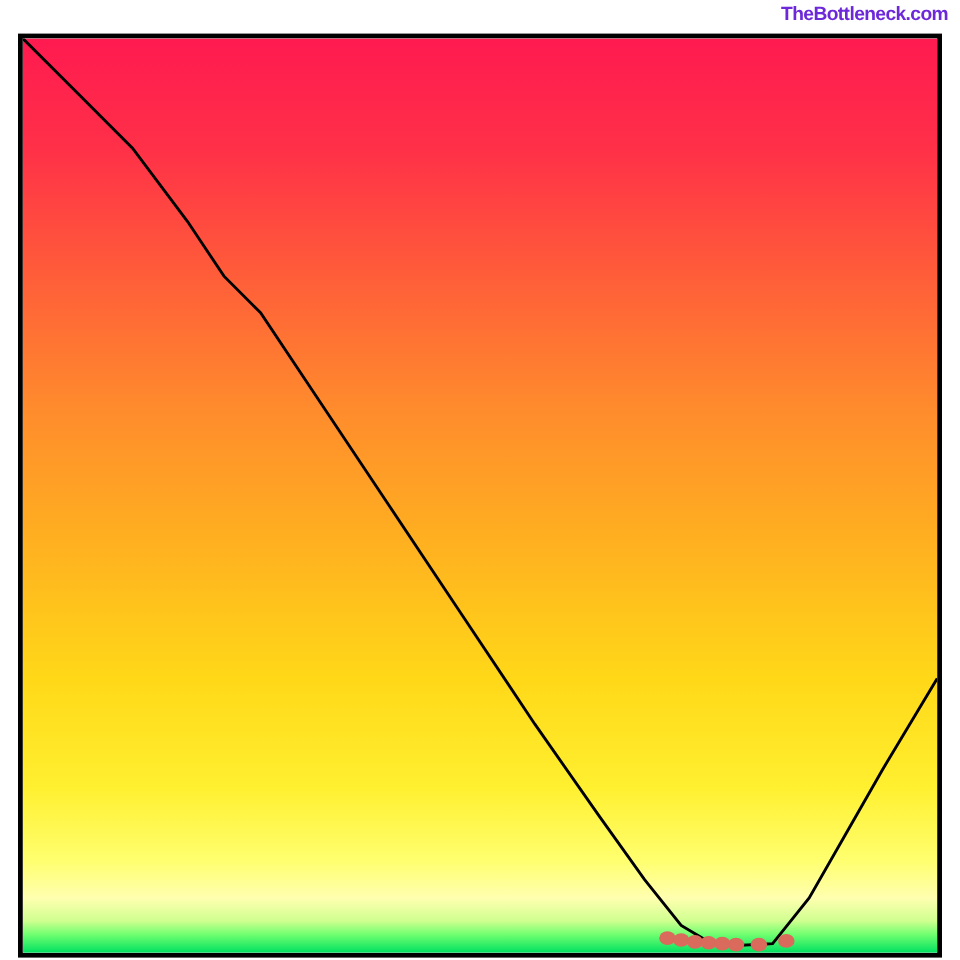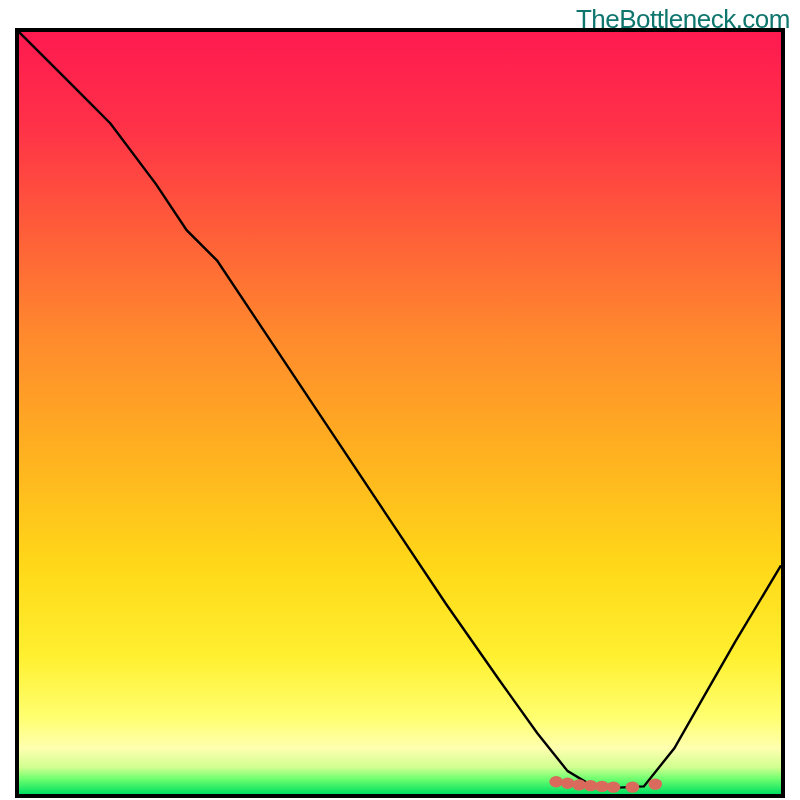--- a/index.html
+++ b/index.html
@@ -8,23 +8,23 @@
     width: 800px;
     height: 800px;
     background: #ffffff;
     font-family: Arial, Helvetica, sans-serif;
     position: relative;
   }
   .watermark {
     position: absolute;
     top: 4px;
     right: 10px;
-    color: #0f766e;
-    font-size: 26px;
-    font-weight: 400;
+    color: #6d28d9;
+    font-size: 16px;
+    font-weight: 700;
     letter-spacing: -0.5px;
     z-index: 10;
     user-select: none;
   }
   .plot-wrap {
     position: absolute;
     left: 15px;
     top: 28px;
     width: 770px;
     height: 770px;

